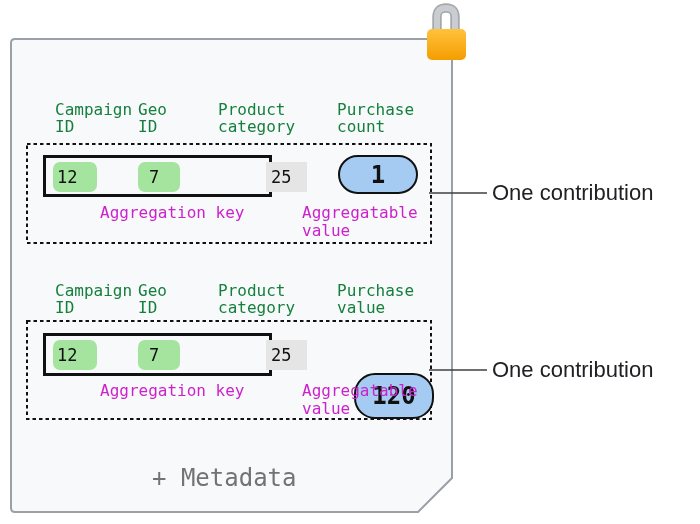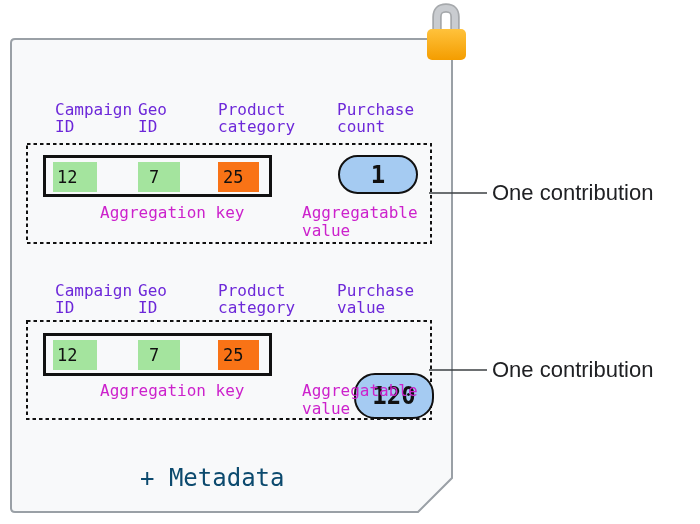--- a/index.html
+++ b/index.html
@@ -11,21 +11,21 @@
     font-family: "DejaVu Sans Mono", monospace;
     color: #1a1a1a;
     overflow: hidden;
   }
   .canvas > svg.bg { position: absolute; left: 0; top: 0; }
   .col-hdr {
     position: absolute;
     font-size: 16px;
     line-height: 17px;
     white-space: pre-line;
-    color: #6d28d9;
+    color: #15803d;
   }
   .col-hdr.bold { font-weight: normal; }
   .u {
     text-decoration-thickness: 1.5px;
     text-underline-offset: 3px;
   }
   .key-box {
     position: absolute;
     border: 3px solid #111111;
     box-sizing: border-box;
@@ -33,22 +33,22 @@
   }
   .cell {
     position: absolute;
     height: 30px;
     box-sizing: border-box;
     display: flex;
     align-items: center;
     font-size: 17px;
     color: #111111;
   }
-  .cell.green  { background: #a4e49e; }
-  .cell.yellow { background: #f97316; }
+  .cell.green  { background: #a4e49e; border-radius: 7px; }
+  .cell.yellow { background: #e5e5e5; margin-left: 48px; }
   .cell .u { text-decoration-thickness: 2px; text-underline-offset: 3px; }
   .pill {
     position: absolute;
     width: 80px;
     box-sizing: border-box;
     border: 2.5px solid #111111;
     border-radius: 21px;
     background: #a5cbf2;
     display: flex;
     align-items: center;
@@ -67,22 +67,23 @@
   .annot {
     position: absolute;
     font-family: "Liberation Sans", sans-serif;
     font-size: 22px;
     color: #202124;
     white-space: nowrap;
   }
   .footer {
     position: absolute;
     font-size: 24px;
-    color: #0c4a6e;
+    color: #737373;
     white-space: nowrap;
+    margin-left: 12px;
   }
 </style>
 </head>
 <body>
 
 <div class="canvas">
 
   <svg class="bg" width="700" height="524" viewBox="0 0 700 524">
     <defs>
       <linearGradient id="lockGrad" x1="0" y1="0" x2="0" y2="1">

